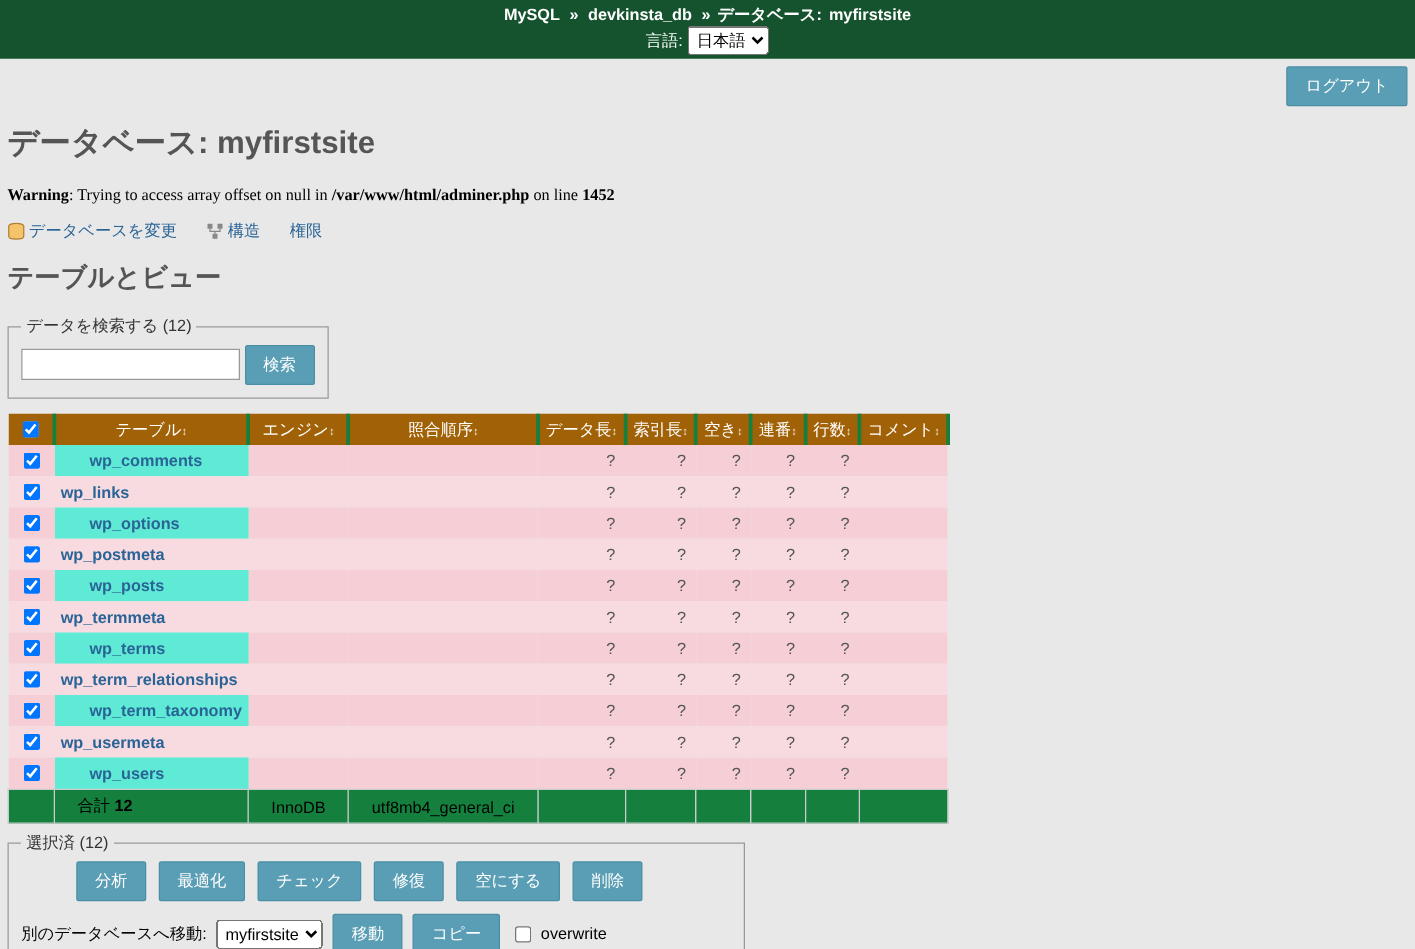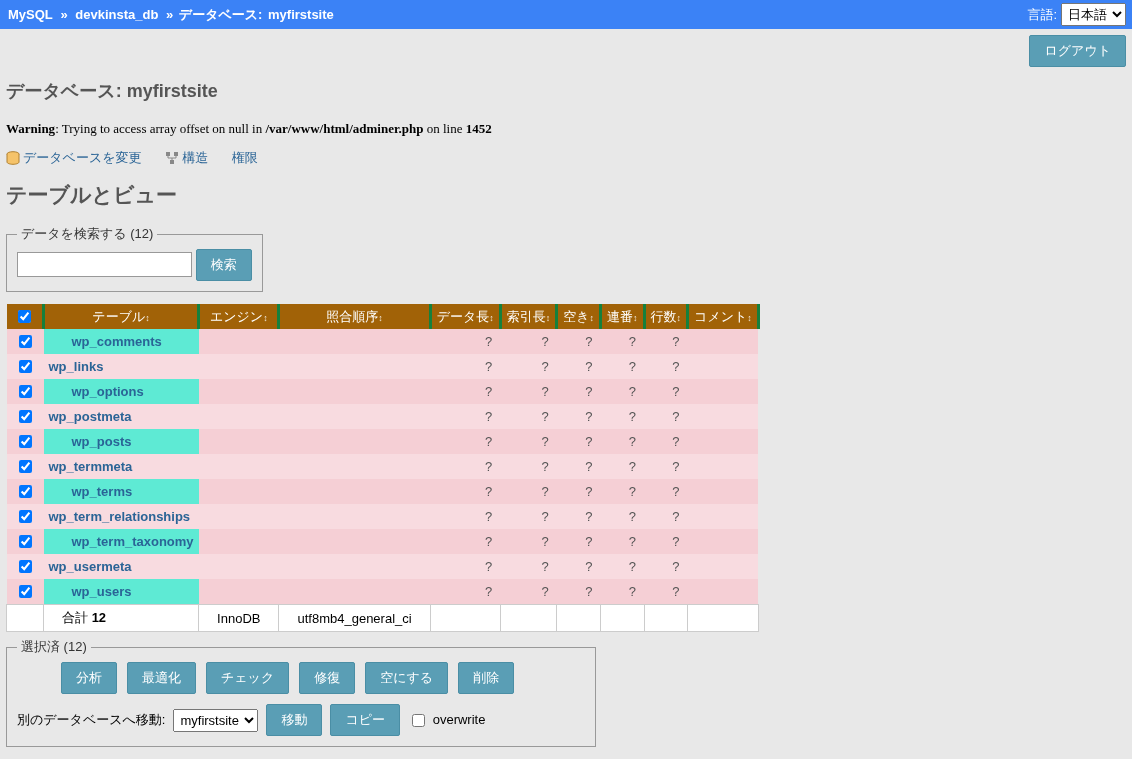--- a/index.html
+++ b/index.html
@@ -4,47 +4,48 @@
 <style>
 * { box-sizing: border-box; }
 body {
   margin: 0;
   font-family: Verdana, Arial, sans-serif;
   font-size: 13px;
   background: #e8e8e8;
   color: #000;
 }
 .topbar {
-  background: #3b82f6;
+  background: #14532d;
   color: #fff;
   padding: 3px 6px;
   display: flex;
   justify-content: space-between;
   align-items: center;
   font-weight: bold;
+  flex-direction: column;
 }
 .topbar a { color: #fff; text-decoration: none; margin: 0 2px; }
 .topbar .breadcrumb-sep { color: #fff; margin: 0 2px; }
 .lang { font-weight: normal; display: flex; align-items: center; gap: 4px; }
 .lang select { font-size: 13px; }
 .logout { display:flex; justify-content:flex-end; padding: 6px; }
 .btn {
   background: #5a9eb5;
   color: #fff;
   border: 1px solid #4a8ea5;
   padding: 6px 14px;
   font-size: 13px;
   cursor: pointer;
   border-radius: 2px;
 }
 h2 {
   font-family: Verdana, sans-serif;
   color: #555;
   margin: 6px 6px 18px 6px;
-  font-size: 18px;
+  font-size: 25px;
 }
 h3 {
   font-family: Verdana, sans-serif;
   color: #555;
   margin: 14px 6px 10px 6px;
   font-size: 21px;
 }
 .warning { margin: 6px 6px 12px 6px; font-size: 13px; font-family: Liberation Serif, serif; }
 .actions { margin: 6px 6px; }
 .actions a { color: #2a6496; text-decoration: none; margin-right: 20px; }
@@ -85,21 +86,21 @@
 }
 table.tables thead th a { color: #fff; text-decoration: none; }
 table.tables tbody tr.odd td { background: #f8dbe0; }
 table.tables tbody tr.even td { background: #f5cfd5; }
 table.tables tbody td.namecell { background: #d5dbf5; }
 table.tables tbody tr.even td.namecell { background: #5eead4; padding-left: 28px; }
 table.tables tbody td.namecell a { color: #2a6496; text-decoration: none; font-weight: bold; }
 table.tables tbody td.cb { background: #e8e8e8; text-align:center; }
 table.tables tbody td.q { text-align: right; color: #555; padding-right: 8px;}
 table.tables tbody td a.q { color: #555; text-decoration: none; }
-table.tables tfoot td { background: #ffffff; border: 1px solid #ccc; padding: 4px 18px;}
+table.tables tfoot td { background: #15803d; border: 1px solid #ccc; padding: 4px 18px;}
 .sort-arrow { font-size: 9px; opacity: .85; }
 .move-row { margin-top: 10px; display: flex; align-items: center; gap: 8px; flex-wrap: wrap; }
 select { font-size: 13px; padding: 2px; }
 label.overwrite input { vertical-align: middle; margin-right: 4px; }
 .btns { display:flex; gap:10px; flex-wrap: wrap; padding-left: 44px; }
 </style>
 </head>
 <body>
 
 

